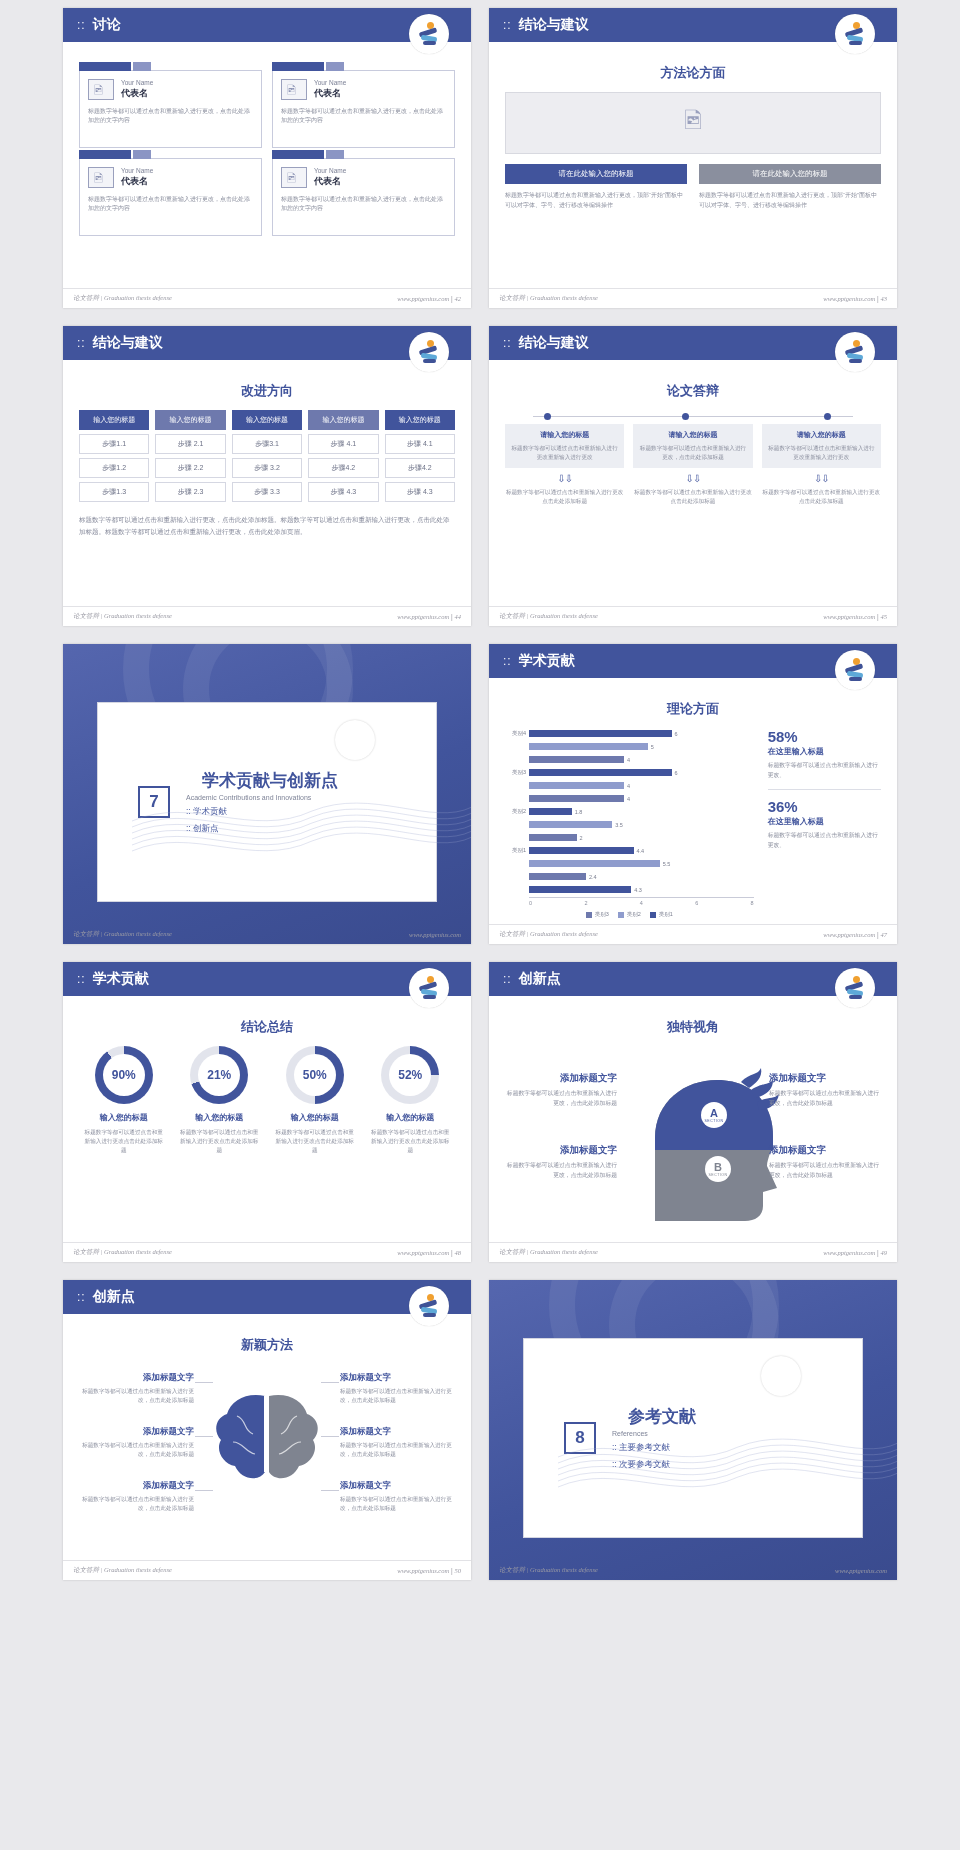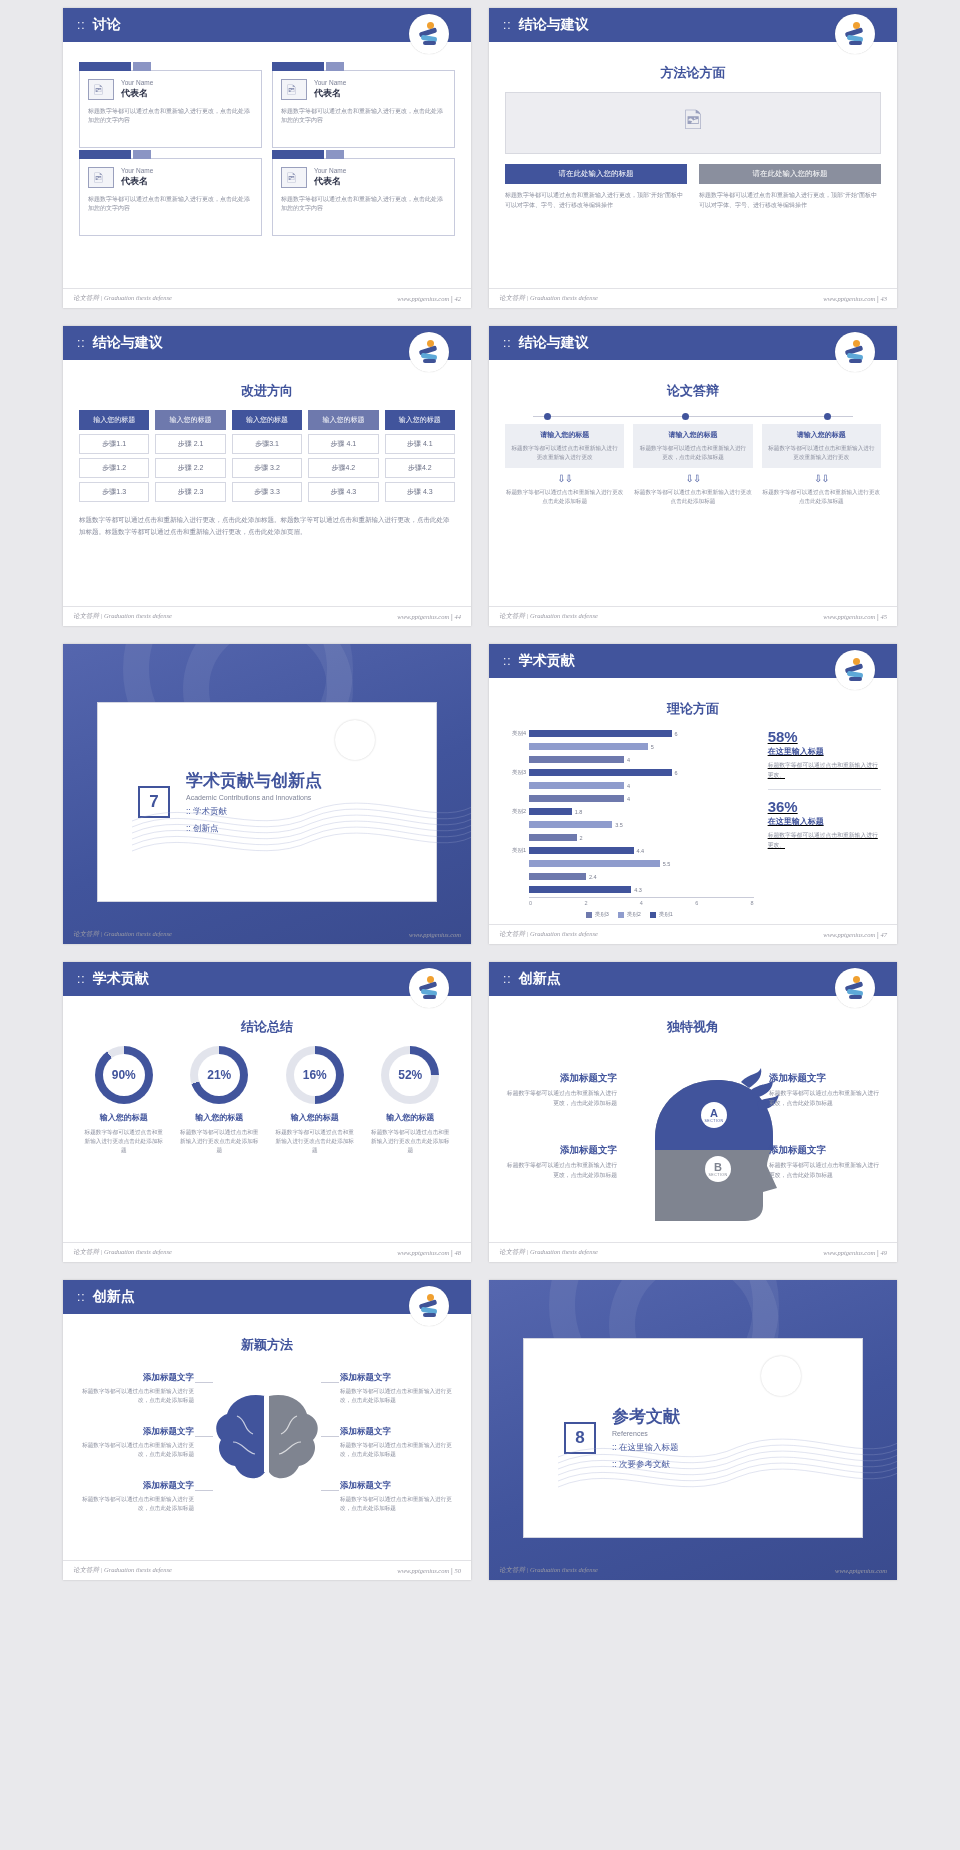--- a/index.html
+++ b/index.html
@@ -55,39 +55,39 @@
   .tbox { background:#eceef3; padding:6px 6px; }
   .tbox .th { color:#41549c; font-size:7px; font-weight:bold; text-align:center; }
   .tbox .tt { color:#8b8f9e; font-size:5.6px; line-height:1.6; text-align:center; margin-top:4px; }
   .chev { text-align:center; color:#41549c; font-size:10px; letter-spacing:-1px; margin:5px 0 4px; }
   .ttxt { color:#8b8f9e; font-size:5.6px; line-height:1.6; text-align:center; }
   
   .sect { background:linear-gradient(160deg,#5566ae 0%,#41549c 55%,#3a4b8e 100%); }
   .sect .arc { position:absolute; border:26px solid rgba(255,255,255,.07); border-radius:50%; }
   .sect .card2 { position:absolute; left:34px; top:58px; width:340px; height:200px; background:#fff; border:1px solid #d4d6e1; display:flex; align-items:center; }
   .sect .num { width:32px; height:32px; border:2px solid #41549c; color:#41549c; font-size:17px; font-weight:bold; display:flex; align-items:center; justify-content:center; margin:0 16px 0 40px; }
-  .sect .big { color:#41549c; font-size:17px; font-weight:bold; }
+  .sect .big { color:#41549c; font-size:17px; font-weight:bold;margin-left:16px; }
   .sect .sub { color:#7f8498; font-size:7px; margin-top:2px; }
   .sect .li { color:#41549c; font-size:8.5px; margin-top:5px; }
   .sect .slogo { position:absolute; left:272px; top:76px; width:40px; height:40px; border-radius:50%; background:#fff; box-shadow:0 0 2px rgba(0,0,0,.2); }
   .wave { position:absolute; left:34px; bottom:42px; width:340px; height:72px; overflow:hidden; }
   .wave svg { display:block; }
   
   .chartwrap { display:flex; gap:8px; margin-top:4px; }
   .chart { width:250px; }
   .barrow { display:flex; align-items:center; height:11px; margin-bottom:2px; }
   .barlbl { width:24px; font-size:5.5px; color:#7b7f90; text-align:right; padding-right:3px; }
   .bar { height:7px; background:#41549c; }
   .barval { font-size:5.5px; color:#7b7f90; margin-left:3px; }
   .axis { border-top:1px solid #c9cbd8; display:flex; justify-content:space-between; margin-left:24px; padding-top:2px; }
   .axis span { font-size:5.5px; color:#8b8f9e; }
   .legend { display:flex; gap:9px; justify-content:center; margin-top:5px; }
   .legend div { font-size:5.5px; color:#7b7f90; display:flex; align-items:center; gap:3px; }
   .sw { width:6px; height:6px; background:#41549c; display:inline-block; }
-  .side { width:120px; padding-left:6px;text-decoration:underline; }
+  .side { width:120px; padding-left:6px; }
   .side .pct { color:#41549c; font-size:15px; font-weight:bold; }
   .side .sh { color:#41549c; font-size:8px; font-weight:bold; margin-top:1px;}
   .side .st { color:#8b8f9e; font-size:5.8px; line-height:1.7; margin-top:4px; }
   .side hr { border:0; border-top:1px solid #dcdee6; margin:8px 0; }
   
   .donuts { display:grid; grid-template-columns:repeat(4,1fr); gap:6px; margin-top:10px; }
   .dn { text-align:center; }
   .ring { width:58px; height:58px; border-radius:50%; margin:0 auto; display:flex; align-items:center; justify-content:center; }
   .ring .inner { width:42px; height:42px; border-radius:50%; background:#fff; display:flex; align-items:center; justify-content:center; color:#41549c; font-size:12px; font-weight:bold; }
   .dn .h { color:#41549c; font-size:8px; font-weight:bold; margin-top:8px; }
@@ -512,21 +512,21 @@
         </div>
         <div class="dn">
           <div class="ring" style="background: conic-gradient(rgb(65, 84, 156) 0%, rgb(65, 84, 156) 70%, rgb(226, 228, 236) 70%, rgb(226, 228, 236) 100%);">
               <div class="inner">21%</div>
             </div>
           <div class="h">输入您的标题</div>
           <div class="t">标题数字等都可以通过点击和重新输入进行更改点击此处添加标题</div>
         </div>
         <div class="dn">
           <div class="ring" style="background: conic-gradient(rgb(65, 84, 156) 0%, rgb(65, 84, 156) 50%, rgb(226, 228, 236) 50%, rgb(226, 228, 236) 100%);">
-              <div class="inner">16%</div>
+              <div class="inner">50%</div>
             </div>
           <div class="h">输入您的标题</div>
           <div class="t">标题数字等都可以通过点击和重新输入进行更改点击此处添加标题</div>
         </div>
         <div class="dn">
           <div class="ring" style="background: conic-gradient(rgb(65, 84, 156) 0%, rgb(65, 84, 156) 25%, rgb(226, 228, 236) 25%, rgb(226, 228, 236) 100%);">
               <div class="inner">52%</div>
             </div>
           <div class="h">输入您的标题</div>
           <div class="t">标题数字等都可以通过点击和重新输入进行更改点击此处添加标题</div>
@@ -660,21 +660,21 @@
   </div>
 
   <div class="slide sect">
     <div class="arc" style="left:60px; top:-90px; width:230px; height:230px;"></div>
     <div class="arc" style="left:120px; top:-40px; width:170px; height:170px;"></div>
     <div class="card2">
       <div class="num">8</div>
       <div>
         <div class="big">参考文献</div>
         <div class="sub">References</div>
-        <div class="li">:: 在这里输入标题</div>
+        <div class="li">:: 主要参考文献</div>
         <div class="li">:: 次要参考文献</div>
       </div>
       <div class="wave">
         <svg width="340" height="72" viewBox="0 0 340 72">
           <g stroke="#9aa4cc" stroke-width="0.4" fill="none" opacity="0.75">
             <path d="M0,40 C60,14 120,58 180,30 C240,6 300,46 340,26"></path>
             <path d="M0,46 C60,20 120,64 180,36 C240,12 300,52 340,32"></path>
             <path d="M0,52 C60,26 120,70 180,42 C240,18 300,58 340,38"></path>
             <path d="M0,58 C60,32 120,76 180,48 C240,24 300,64 340,44"></path>
             <path d="M0,64 C60,38 120,82 180,54 C240,30 300,70 340,50"></path>

